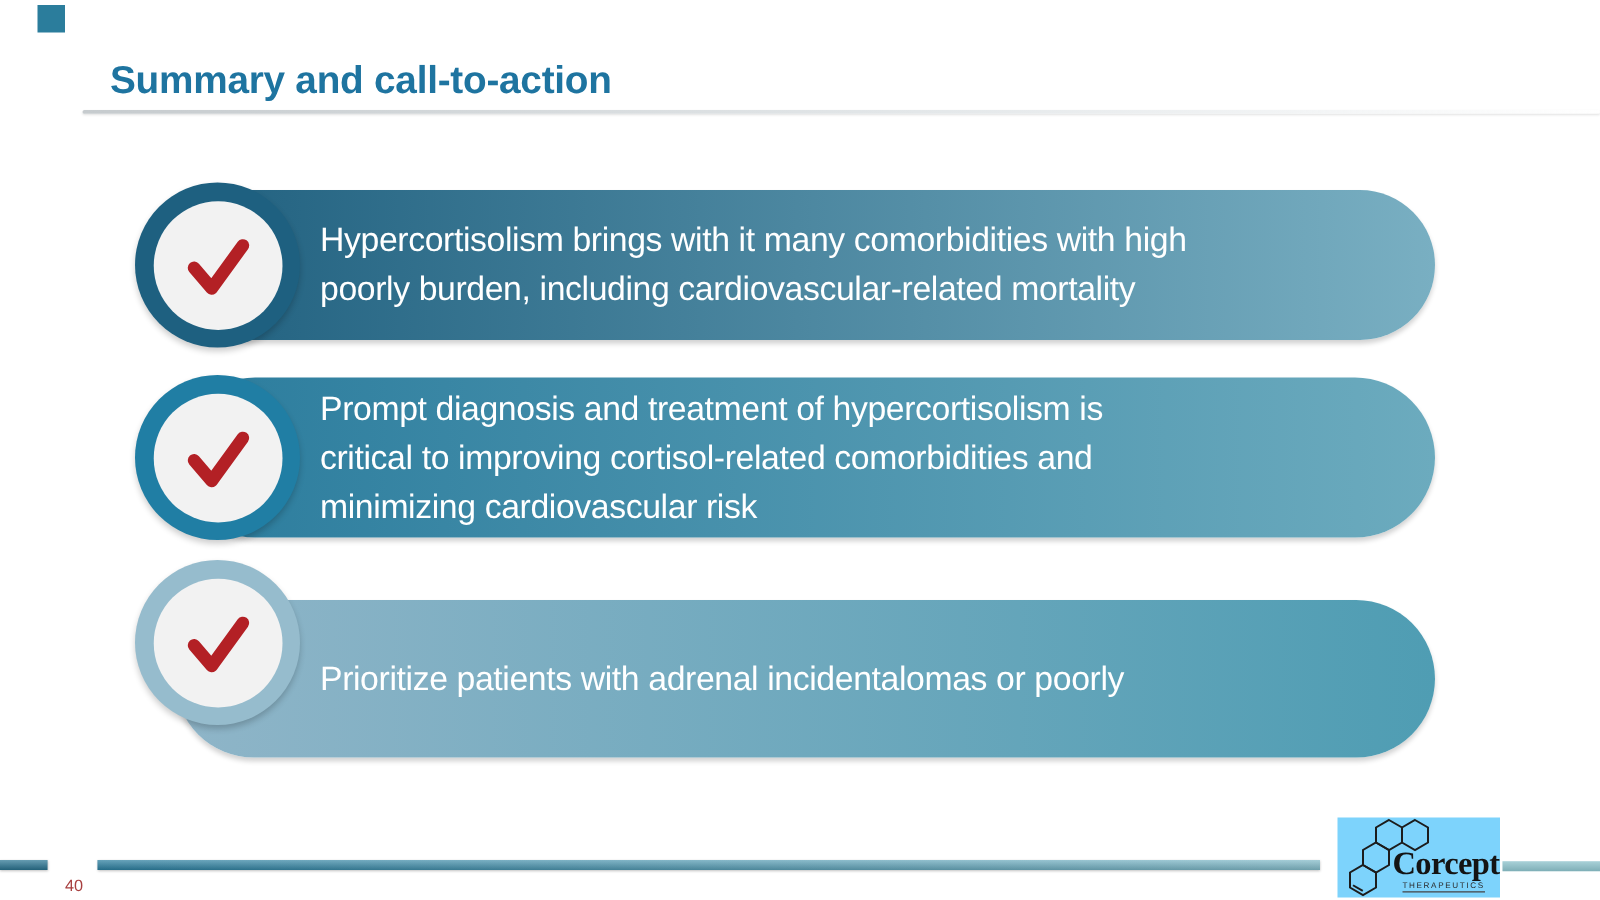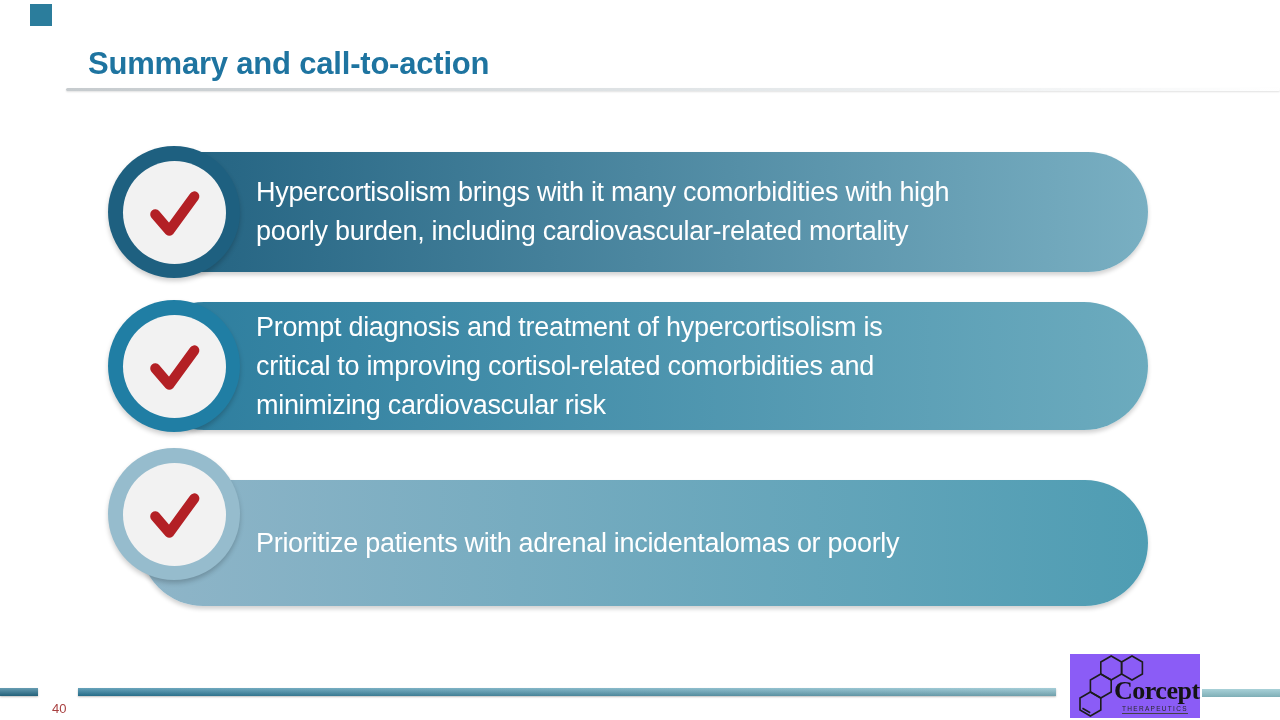--- a/index.html
+++ b/index.html
@@ -40,21 +40,21 @@
     box-shadow:0 1px 2px rgba(0,0,0,0.25);}
   .page-number{position:absolute;left:52px;top:681px;font-size:13px;color:#a84040;margin-top:20px;}
   .footer-bar-main{position:absolute;left:78px;top:688px;width:978px;height:8px;
     background:linear-gradient(to bottom,rgba(255,255,255,0.28),rgba(0,0,0,0.15)),
                linear-gradient(to right,#2b7e9f,#83bbc9);
     box-shadow:0 1px 2px rgba(0,0,0,0.25);}
   .footer-bar-right{position:absolute;left:1202px;top:689px;width:78px;height:8px;
     background:linear-gradient(to bottom,rgba(255,255,255,0.25),rgba(0,0,0,0.1)),#8cc2cb;}
 
   
-  .logo{position:absolute;left:1070px;top:654px;width:130px;height:64px;background:#8b5cf6;}
+  .logo{position:absolute;left:1070px;top:654px;width:130px;height:64px;background:#7dd3fc;}
   .logo-hexagons{position:absolute;left:0;top:0;}
   .logo-wordmark{position:absolute;left:44px;top:22px;font-family:"Liberation Serif","DejaVu Serif",serif;
     font-weight:700;font-size:26px;color:#141414;letter-spacing:-0.5px;}
   .logo-subtext{position:absolute;left:52px;top:51px;font-size:6.5px;letter-spacing:1.3px;
     color:#2a2a2a;border-bottom:1px solid #444;padding-bottom:1px;}
 </style>
 </head>
 <body>
 
 <div class="slide">

